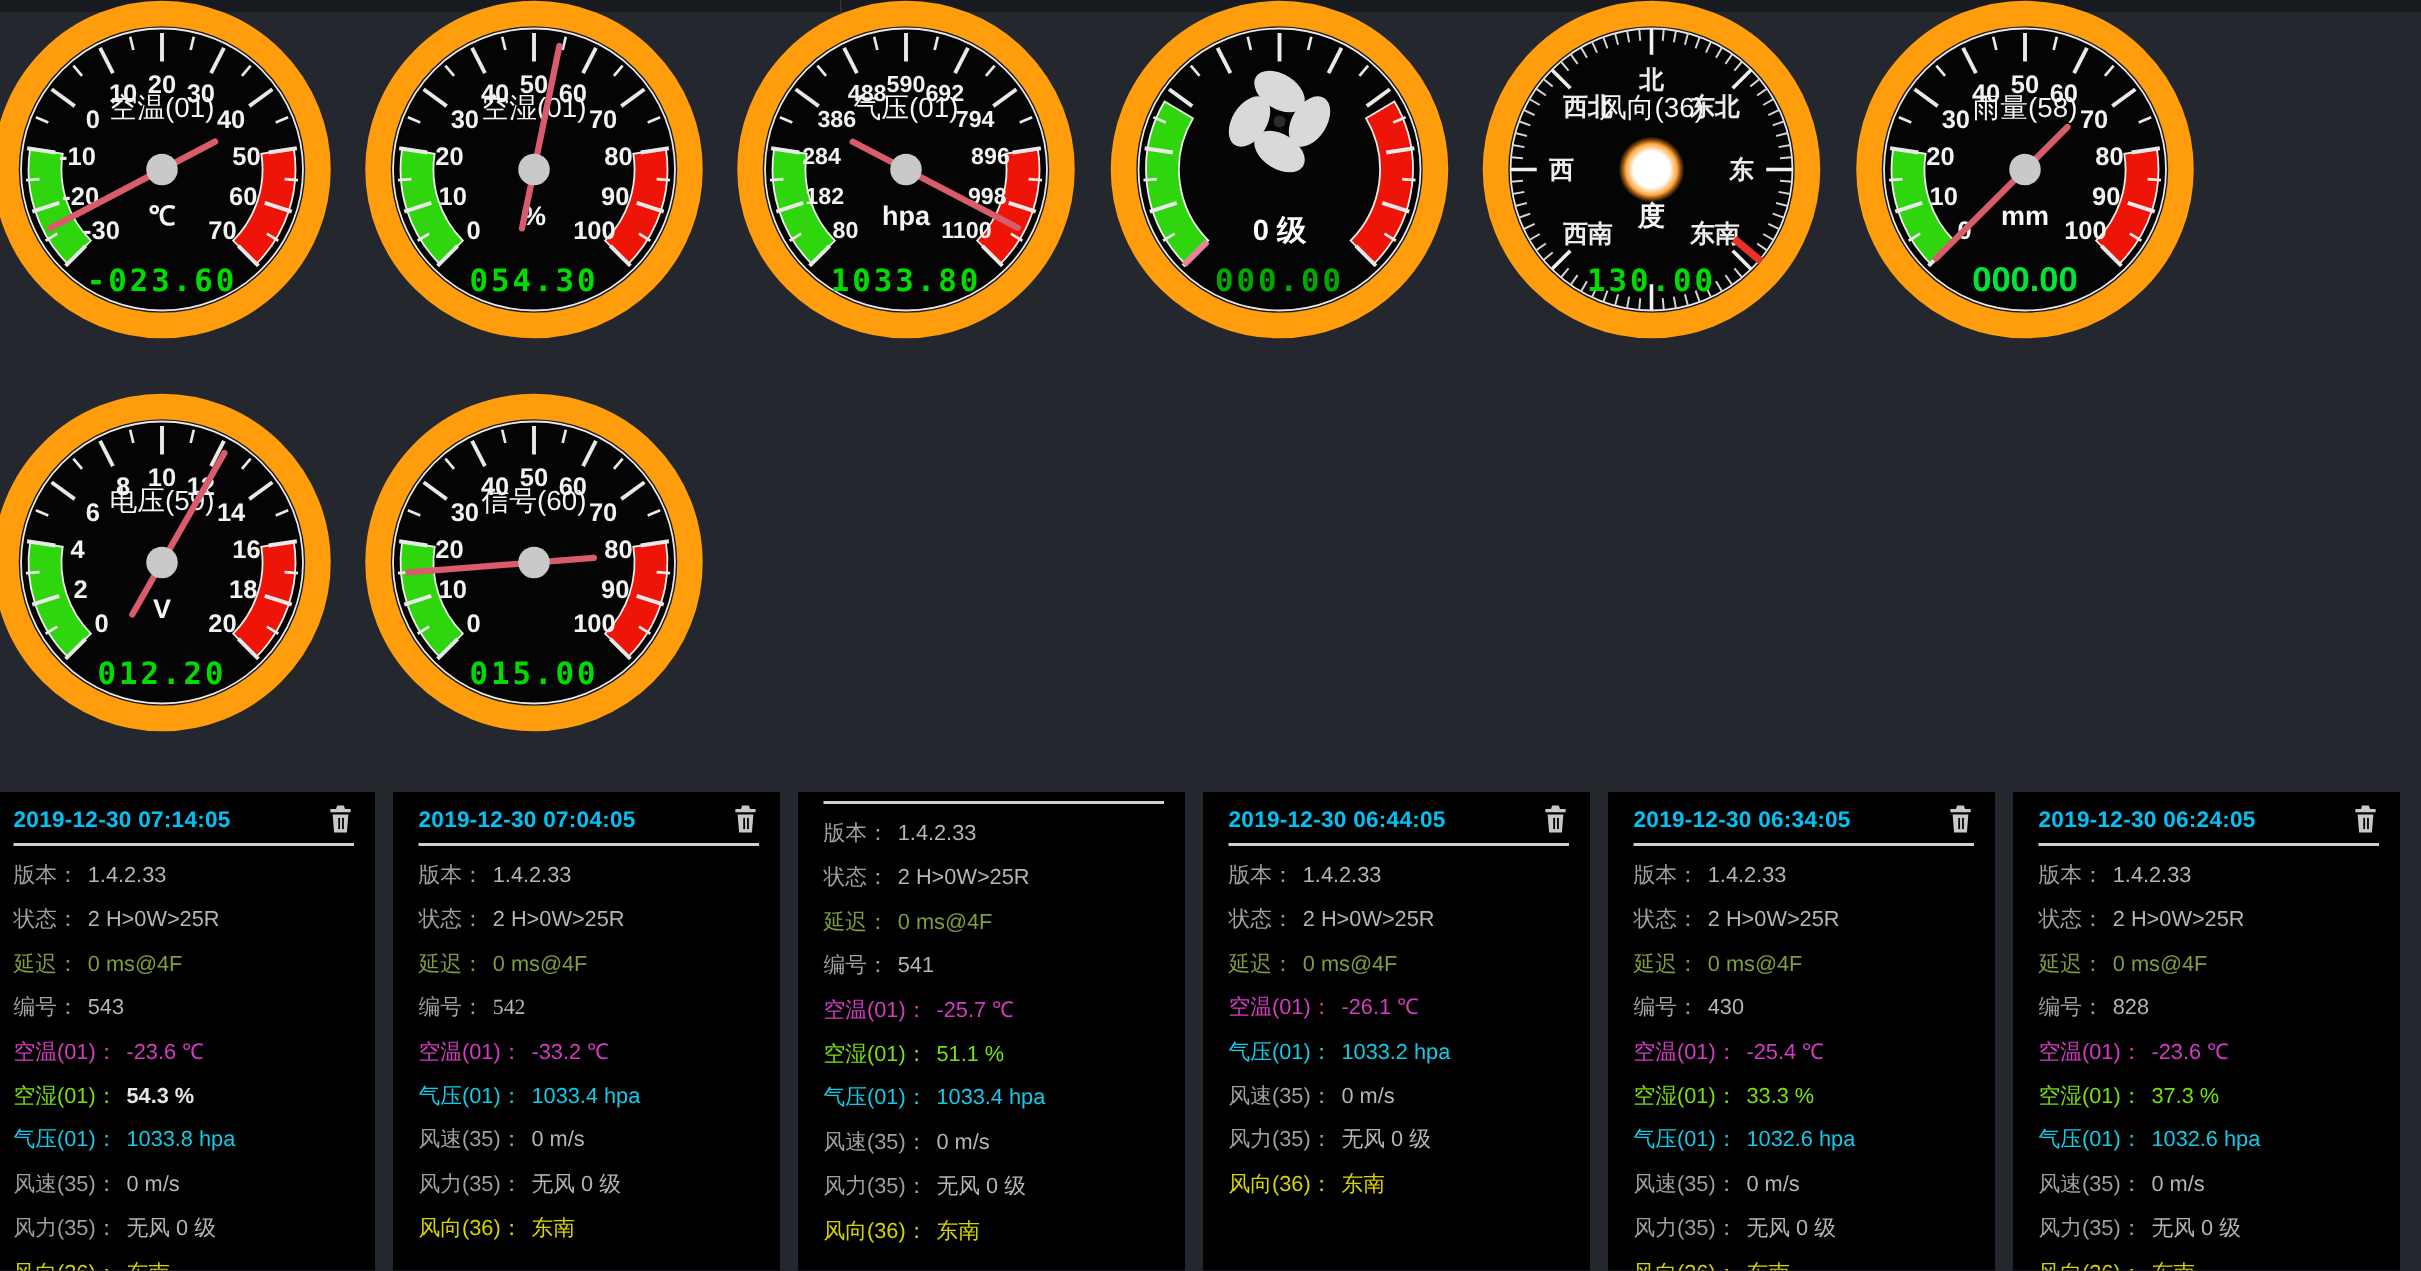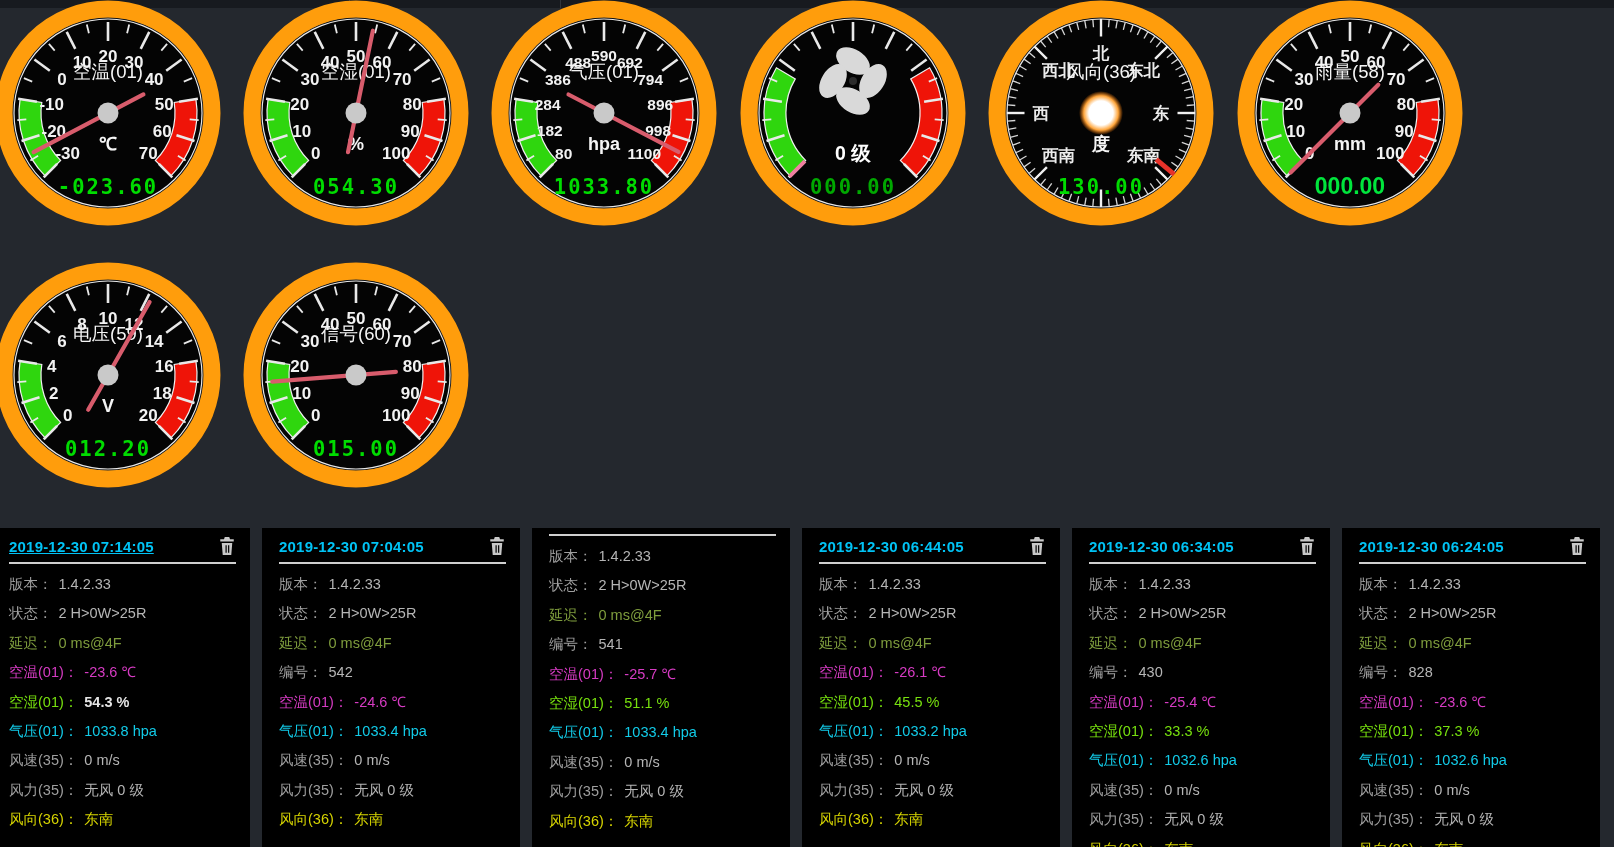--- a/index.html
+++ b/index.html
@@ -450,32 +450,33 @@
         <text x="114" y="79" text-anchor="middle" fill="#f5f5f5" font-size="18.5">信号(60)</text>
         <line x1="153.9" y1="110.9" x2="30.3" y2="120.6" stroke="#d85c6c" stroke-width="4.2" stroke-linecap="round"></line>
         <circle cx="114" cy="114" r="10.5" fill="#c9c9c9"></circle>
         <text x="114" y="195" text-anchor="middle" fill="#00dc00" font-size="20.5" font-weight="bold" font-family="&quot;DejaVu Sans Mono&quot;,monospace" letter-spacing="2">015.00</text>
       </svg>
     </div>
   </div>
 <div id="cards">
     <div class="card">
       <div class="card-header">
-        <span class="card-time" style="color: rgb(0, 195, 245); text-decoration: underline;">2019-12-30 07:14:05</span>
+        <span class="card-time" style="color: rgb(0, 195, 245);">2019-12-30 07:14:05</span>
         <button class="trash-btn" title=""><svg viewBox="0 0 24 26" width="18" height="20">
             <path d="M9 1h6l1 3h5v3H3V4h5l1-3z M5 9h14l-1.3 16H6.3L5 9z" fill="#c8c8c8"></path>
             <rect x="10" y="12" width="1.6" height="10" fill="#000"></rect>
             <rect x="13.4" y="12" width="1.6" height="10" fill="#000"></rect>
           </svg></button>
       </div>
       <div class="card-divider" style="background: rgb(207, 207, 207);"></div>
       <div class="card-rows">
         <div class="card-row"><span class="lab" style="color: rgb(159, 159, 159);">版本：</span><span class="val" style="color: rgb(181, 181, 181);">1.4.2.33</span></div>
         <div class="card-row"><span class="lab" style="color: rgb(159, 159, 159);">状态：</span><span class="val" style="color: rgb(181, 181, 181);">2 H&gt;0W&gt;25R</span></div>
         <div class="card-row"><span class="lab" style="color: rgb(127, 157, 61);">延迟：</span><span class="val" style="color: rgb(127, 157, 61);">0 ms@4F</span></div>
+        <div class="card-row"><span class="lab" style="color: rgb(159, 159, 159);">编号：</span><span class="val" style="color: rgb(181, 181, 181);">543</span></div>
         <div class="card-row"><span class="lab" style="color: rgb(214, 59, 195);">空温(01)：</span><span class="val" style="color: rgb(214, 59, 195);">-23.6 ℃</span></div>
         <div class="card-row"><span class="lab" style="color: rgb(119, 224, 14);">空湿(01)：</span><span class="val" style="color: #e5e5e5; font-weight: bold;">54.3 %</span></div>
         <div class="card-row"><span class="lab" style="color: rgb(18, 203, 232);">气压(01)：</span><span class="val" style="color: rgb(18, 203, 232); margin-top: 16px;">1033.8 hpa</span></div>
         <div class="card-row"><span class="lab" style="color: rgb(159, 159, 159);">风速(35)：</span><span class="val" style="color: rgb(181, 181, 181);">0 m/s</span></div>
         <div class="card-row"><span class="lab" style="color: rgb(159, 159, 159);">风力(35)：</span><span class="val" style="color: rgb(181, 181, 181);">无风 0 级</span></div>
         <div class="card-row"><span class="lab" style="color: rgb(214, 212, 0);">风向(36)：</span><span class="val" style="color: rgb(214, 212, 0);">东南</span></div>
       </div>
     </div>
     <div class="card">
       <div class="card-header">
@@ -484,22 +485,22 @@
             <path d="M9 1h6l1 3h5v3H3V4h5l1-3z M5 9h14l-1.3 16H6.3L5 9z" fill="#c8c8c8"></path>
             <rect x="10" y="12" width="1.6" height="10" fill="#000"></rect>
             <rect x="13.4" y="12" width="1.6" height="10" fill="#000"></rect>
           </svg></button>
       </div>
       <div class="card-divider" style="background: rgb(207, 207, 207);"></div>
       <div class="card-rows">
         <div class="card-row"><span class="lab" style="color: rgb(159, 159, 159);">版本：</span><span class="val" style="color: rgb(181, 181, 181);">1.4.2.33</span></div>
         <div class="card-row"><span class="lab" style="color: rgb(159, 159, 159);">状态：</span><span class="val" style="color: rgb(181, 181, 181);">2 H&gt;0W&gt;25R</span></div>
         <div class="card-row"><span class="lab" style="color: rgb(127, 157, 61);">延迟：</span><span class="val" style="color: rgb(127, 157, 61);">0 ms@4F</span></div>
-        <div class="card-row"><span class="lab" style="color: rgb(159, 159, 159);">编号：</span><span class="val" style="color: rgb(181, 181, 181);">542</span></div>
-        <div class="card-row"><span class="lab" style="color: rgb(214, 59, 195);">空温(01)：</span><span class="val" style="color: rgb(214, 59, 195);">-24.6 ℃</span></div>
+        <div class="card-row"><span class="lab" style="color: rgb(159, 159, 159);">编号：</span><span class="val" style="color: rgb(181, 181, 181); font-family: Liberation Serif, serif;">542</span></div>
+        <div class="card-row"><span class="lab" style="color: rgb(214, 59, 195);">空温(01)：</span><span class="val" style="color: rgb(214, 59, 195);">-33.2 ℃</span></div>
         <div class="card-row"><span class="lab" style="color: rgb(18, 203, 232);">气压(01)：</span><span class="val" style="color: rgb(18, 203, 232);">1033.4 hpa</span></div>
         <div class="card-row"><span class="lab" style="color: rgb(159, 159, 159);">风速(35)：</span><span class="val" style="color: rgb(181, 181, 181);">0 m/s</span></div>
         <div class="card-row"><span class="lab" style="color: rgb(159, 159, 159);">风力(35)：</span><span class="val" style="color: rgb(181, 181, 181);">无风 0 级</span></div>
         <div class="card-row"><span class="lab" style="color: rgb(214, 212, 0);">风向(36)：</span><span class="val" style="color: rgb(214, 212, 0);">东南</span></div>
       </div>
     </div>
     <div class="card">
       <div class="card-divider" style="background: rgb(207, 207, 207);"></div>
       <div class="card-rows">
         <div class="card-row"><span class="lab" style="color: rgb(159, 159, 159);">版本：</span><span class="val" style="color: rgb(181, 181, 181);">1.4.2.33</span></div>
@@ -522,21 +523,20 @@
             <rect x="10" y="12" width="1.6" height="10" fill="#000"></rect>
             <rect x="13.4" y="12" width="1.6" height="10" fill="#000"></rect>
           </svg></button>
       </div>
       <div class="card-divider" style="background: rgb(207, 207, 207);"></div>
       <div class="card-rows">
         <div class="card-row"><span class="lab" style="color: rgb(159, 159, 159);">版本：</span><span class="val" style="color: rgb(181, 181, 181);">1.4.2.33</span></div>
         <div class="card-row"><span class="lab" style="color: rgb(159, 159, 159);">状态：</span><span class="val" style="color: rgb(181, 181, 181);">2 H&gt;0W&gt;25R</span></div>
         <div class="card-row"><span class="lab" style="color: rgb(127, 157, 61);">延迟：</span><span class="val" style="color: rgb(127, 157, 61);">0 ms@4F</span></div>
         <div class="card-row"><span class="lab" style="color: rgb(214, 59, 195);">空温(01)：</span><span class="val" style="color: rgb(214, 59, 195);">-26.1 ℃</span></div>
-        <div class="card-row"><span class="lab" style="color: rgb(119, 224, 14);">空湿(01)：</span><span class="val" style="color: rgb(119, 224, 14);">45.5 %</span></div>
         <div class="card-row"><span class="lab" style="color: rgb(18, 203, 232);">气压(01)：</span><span class="val" style="color: rgb(18, 203, 232);">1033.2 hpa</span></div>
         <div class="card-row"><span class="lab" style="color: rgb(159, 159, 159);">风速(35)：</span><span class="val" style="color: rgb(181, 181, 181);">0 m/s</span></div>
         <div class="card-row"><span class="lab" style="color: rgb(159, 159, 159);">风力(35)：</span><span class="val" style="color: rgb(181, 181, 181);">无风 0 级</span></div>
         <div class="card-row"><span class="lab" style="color: rgb(214, 212, 0);">风向(36)：</span><span class="val" style="color: rgb(214, 212, 0);">东南</span></div>
       </div>
     </div>
     <div class="card">
       <div class="card-header">
         <span class="card-time" style="color: rgb(0, 195, 245);">2019-12-30 06:34:05</span>
         <button class="trash-btn" title=""><svg viewBox="0 0 24 26" width="18" height="20">

